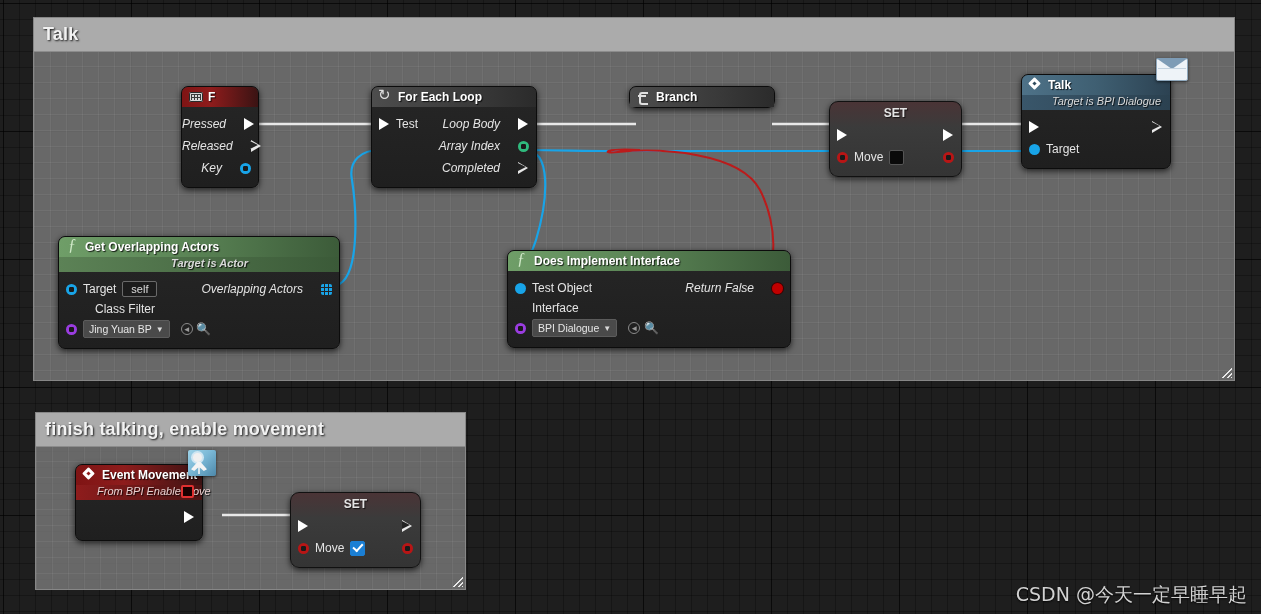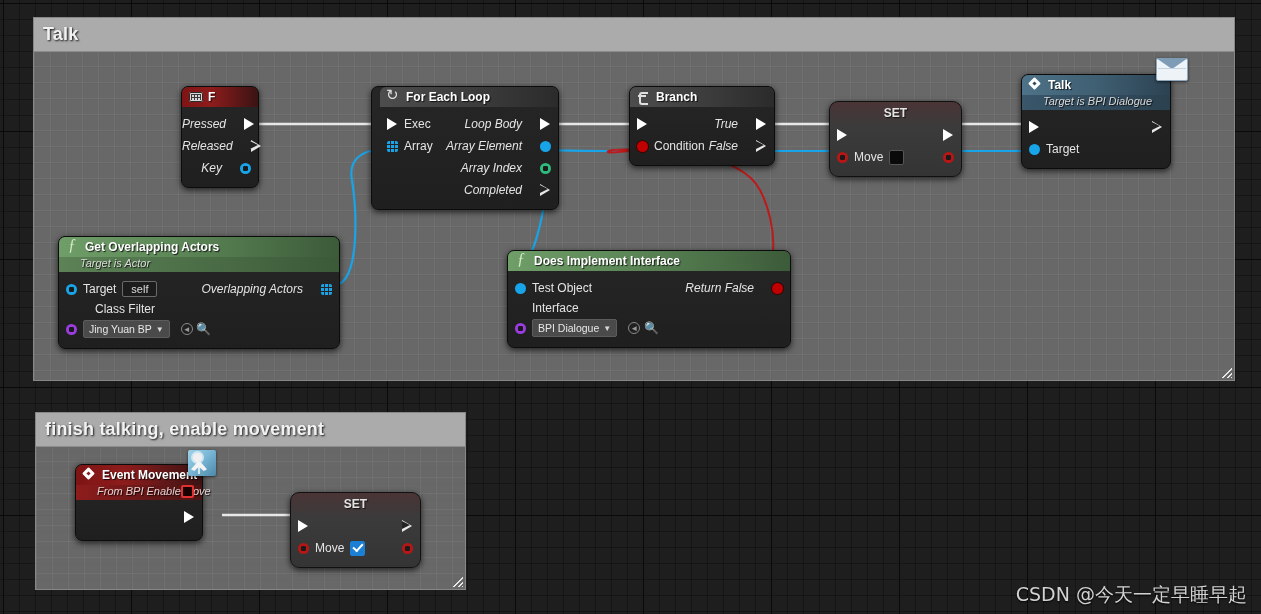--- a/index.html
+++ b/index.html
@@ -87,20 +87,21 @@
   .nhead-title {
     font-size: 12px; font-weight: bold; color: #ffffff;
     text-shadow: 1px 1px 1px rgba(0,0,0,0.8);
     white-space: nowrap;
   }
   .nsub {
     font-size: 11px; font-style: italic; color: #d8d8d8;
     text-shadow: 1px 1px 1px rgba(0,0,0,0.8);
     padding-left: 21px; margin-top: -2px; padding-bottom: 3px;
     white-space: nowrap;
+    text-align: center;
   }
   .nhead.event + .nsub { color:#e8cfcf; }
   .nbody { padding: 6px 0 8px 0; }
 
   .row {
     display: flex; align-items: center;
     min-height: 22px;
     padding: 1px 0;
     position: relative;
   }
@@ -348,44 +349,34 @@
       </div>
       <div class="row">
         <div class="right">
           <span class="plabel">Key</span>
           <span class="pin ring-blue"></span>
         </div>
       </div>
     </div>
   </div>
 
-  <div class="node" style="left:371px; top:86px; width:188px;padding-left:8px;">
+  <div class="node" style="left:371px; top:86px; width:166px;">
     <div class="nhead flow">
       <span class="ico ico-loop"></span>
       <span class="nhead-title">For Each Loop</span>
     </div>
     <div class="nbody">
       <div class="row">
         <div class="left">
           <span class="exec"></span>
-          <span class="plabel">Exec</span>
+          <span class="plabel">Test</span>
         </div>
         <div class="right">
           <span class="plabel">Loop Body</span>
           <span class="exec"></span>
-        </div>
-      </div>
-      <div class="row">
-        <div class="left">
-          <span class="pin array-blue"></span>
-          <span class="plabel">Array</span>
-        </div>
-        <div class="right">
-          <span class="plabel">Array Element</span>
-          <span class="pin filled-blue"></span>
         </div>
       </div>
       <div class="row">
         <div class="right">
           <span class="plabel">Array Index</span>
           <span class="pin ring-green"></span>
         </div>
       </div>
       <div class="row">
         <div class="right">
@@ -393,41 +384,20 @@
           <span class="exec hollow"></span>
         </div>
       </div>
     </div>
   </div>
 
   <div class="node" style="left:629px; top:86px; width:146px;">
     <div class="nhead flow">
       <span class="ico ico-branch"></span>
       <span class="nhead-title">Branch</span>
-    </div>
-    <div class="nbody">
-      <div class="row">
-        <div class="left">
-          <span class="exec"></span>
-        </div>
-        <div class="right">
-          <span class="plabel">True</span>
-          <span class="exec"></span>
-        </div>
-      </div>
-      <div class="row">
-        <div class="left">
-          <span class="pin filled-red"></span>
-          <span class="plabel">Condition</span>
-        </div>
-        <div class="right">
-          <span class="plabel">False</span>
-          <span class="exec hollow"></span>
-        </div>
-      </div>
     </div>
   </div>
 
   <div class="node set-node" style="left:829px; top:101px; width:133px;">
     <div class="set-title">SET</div>
     <div class="nbody" style="padding:2px 0 8px 0;">
       <div class="row">
         <div class="left">
             <span class="exec"></span>
           </div>
@@ -471,21 +441,21 @@
         </div>
       </div>
     </div>
   </div>
 
   <div class="node" style="left:58px; top:236px; width:282px;">
     <div class="nhead func">
       <span class="ico ico-f"></span>
       <span class="nhead-title">Get Overlapping Actors</span>
     </div>
-    <div class="nsub" style="background:linear-gradient(to right,#5c8256,#3b5a38);margin-top:0;">Target is Actor</div>
+    <div class="nsub" style="background:linear-gradient(to right,#5c8256,#3b5a38);margin-top:0;font-weight:bold;">Target is Actor</div>
     <div class="nbody">
       <div class="row">
         <div class="left">
           <span class="pin ring-blue"></span>
           <span class="plabel">Target</span>
           <span class="textbox">self</span>
         </div>
         <div class="right">
           <span class="plabel">Overlapping Actors</span>
           <span class="pin array-blue"></span>

